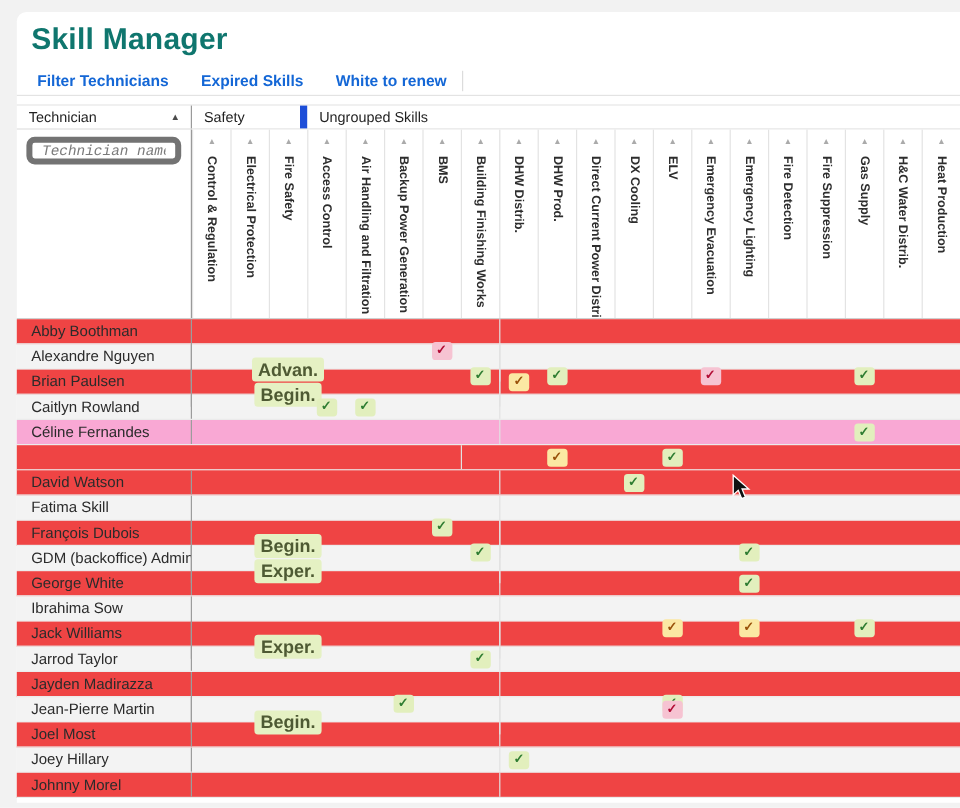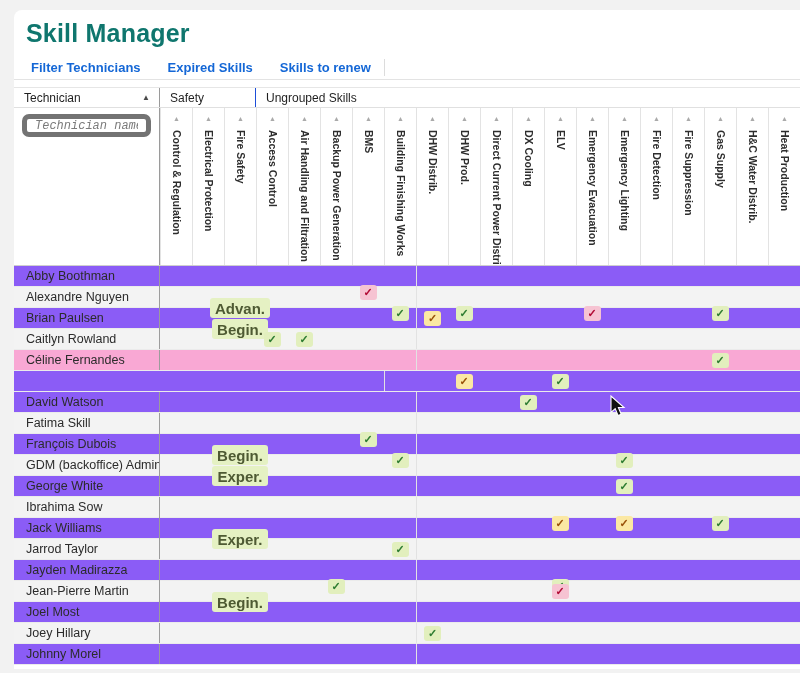--- a/index.html
+++ b/index.html
@@ -11,35 +11,35 @@
   .tabbar { margin-top:7px; padding-left:17px; height:25px; display:flex; align-items:center; gap:27px;
     border-bottom:1px solid #e3e3e3; }
   .tab { font-size:13px; font-weight:600; color:#1467d6; cursor:pointer; white-space:nowrap; }
   .tab-divider { width:1px; height:17px; background:#dcdcdc; margin-left:-14px; }
   
   .group-row { display:grid; grid-template-columns:146px 96px 1fr; height:21px; margin-top:7px;
     border-top:1px solid #e6e6e6; border-bottom:1px solid #e0e0e0; }
   .group-cell { font-size:12px; font-weight:normal; color:#1f1f1f; padding-left:10px;
     display:flex; align-items:center; position:relative; }
   .tech-border { border-right:1px solid #9a9a9a; }
-  .safety-border { border-right:1px solid #1d4ed8;align-items:center; }
+  .safety-border { border-right:6px solid #1d4ed8;align-items:center; }
   .tech-sort { position:absolute; right:9px; top:5px; font-size:8px; color:#4a4a4a; }
   .colhdr-row { display:grid; grid-template-columns:146px repeat(20,32px); height:158px;
     border-bottom:1px solid #cfcfcf; }
   .tech-hcell { border-right:1px solid #9a9a9a; padding:6px 8px 0 8px; }
   .tech-input { width:100%; height:23px; border:5px solid #737373; border-radius:7px;
     padding:0 8px; font-size:12px; font-family:Liberation Mono, monospace; color:#333; outline:none; }
   .tech-input::placeholder { font-style:italic; color:#7a7a7a; }
   .hcell { border-left:1px solid #e3e3e3; display:flex; flex-direction:column; align-items:center;
     padding-top:7px; overflow:hidden; background:#fff; cursor:pointer; }
   .hcell .tri { font-size:7px; color:#aaa; line-height:1; }
   .hcell .rot { writing-mode:vertical-rl; margin-top:8px; font-size:10.5px; font-weight:bold;
     color:#2d2d2d; white-space:nowrap; max-height:136px; overflow:hidden; }
   .trow { display:grid; grid-template-columns:146px repeat(20,32px); height:21px;
-    border-bottom:1px solid #ebebeb; background:#8b5cf6; }
+    border-bottom:1px solid #ebebeb; background:#ef4444; }
   .trow.shade-gray { background:#f3f3f3; }
   .trow.shade-highlight { background:#f9a8d4; }
   .name-cell { padding-left:12px; font-size:12.5px; color:#2b2b2b; line-height:20px;
     white-space:nowrap; overflow:hidden; border-right:1px solid #9c9c9c; }
   .cell { display:flex; align-items:center; justify-content:center; }
   .faint-left { border-left:1px solid #e2e2e2; }
   .chip { width:17px; height:15px; border-radius:3px; display:flex; align-items:center;
     justify-content:center; font-size:11px; font-weight:bold; line-height:1; }
   .chip.green  { background:#e2efbd; color:#2f7d32; }
   .chip.yellow { background:#fbe8a3; color:#99520a; }
@@ -50,21 +50,21 @@
 </style>
 </head>
 <body>
 
 <div class="card">
   <div class="page-title">Skill Manager</div>
 
   <div class="tabbar">
     <span class="tab">Filter Technicians</span>
     <span class="tab">Expired Skills</span>
-    <span class="tab">Skills to renew</span>
+    <span class="tab">White to renew</span>
     <span class="tab-divider"></span>
   </div>
 
   <div class="group-row">
     <div class="group-cell tech-border">
       <span>Technician</span>
       <span class="tech-sort">▲</span>
     </div>
     <div class="group-cell safety-border">
       <span>Safety</span>

